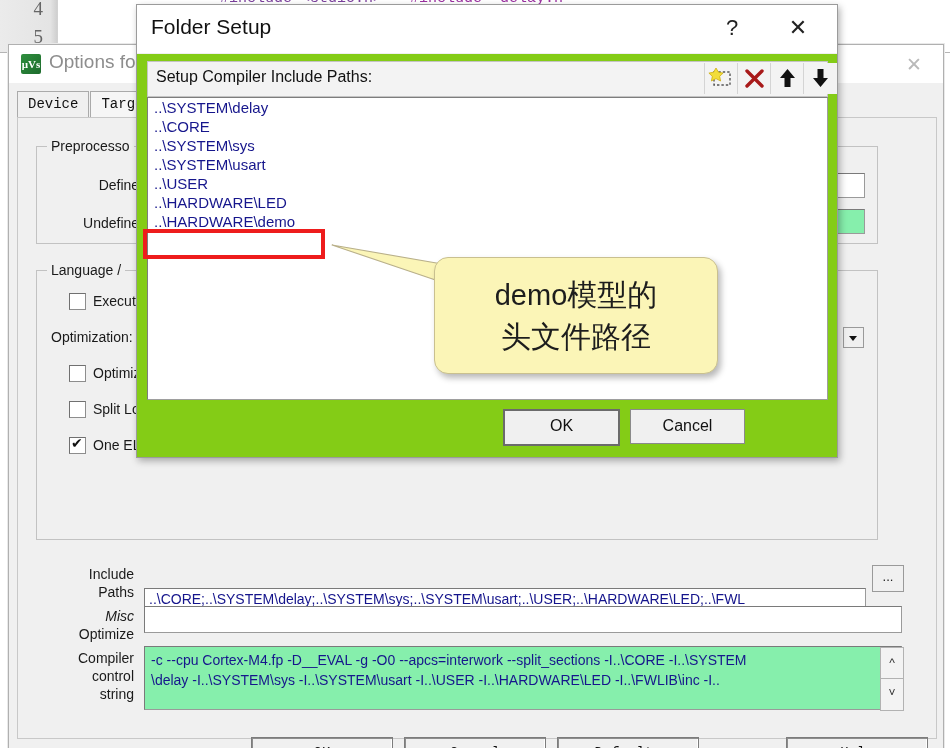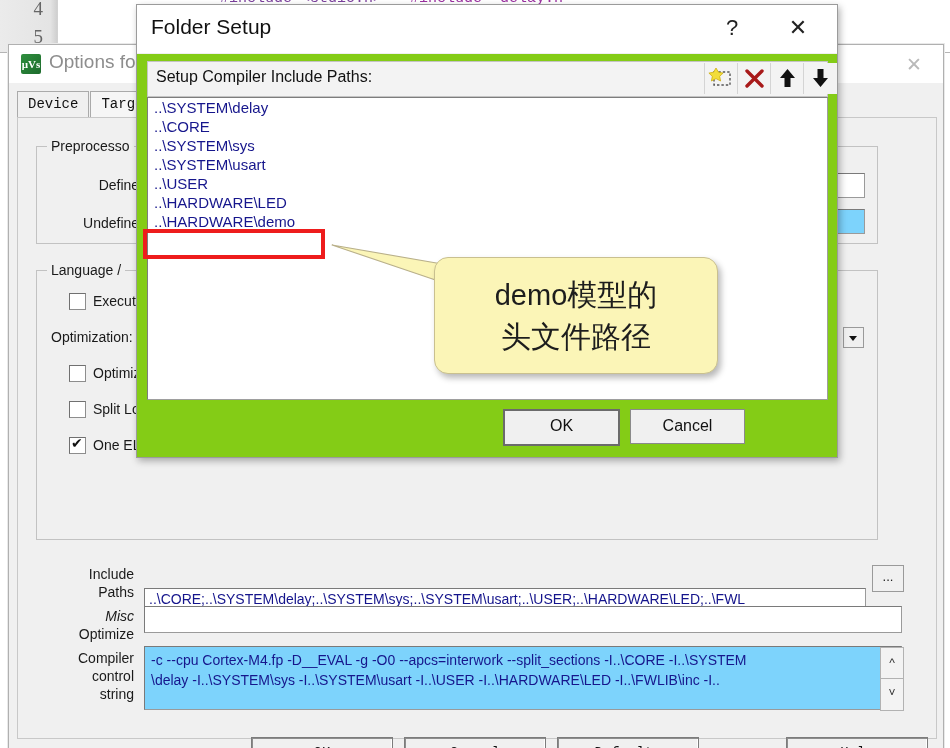--- a/index.html
+++ b/index.html
@@ -47,21 +47,21 @@
   .grp { position:absolute; border:1px solid #c2c2c2; }
   .grp > .grp-label { position:absolute; left:10px; top:-9px; background:#f0f0f0; padding:0 4px;
                       font-size:14px; color:#1a1a1a; }
 
   .lbl { position:absolute; font-size:14px; color:#1a1a1a; }
   .lbl.r { text-align:right; }
   .fld { position:absolute; background:#ffffff; border:1px solid #9a9a9a;
          border-top-color:#7a7a7a; border-left-color:#7a7a7a;
          font-size:14px; color:#14148c; padding:2px 4px; box-sizing:border-box;
          white-space:nowrap; overflow:hidden; font-family:"Liberation Sans", sans-serif; }
-  .fld.ro { background:#7dd3fc; }
+  .fld.ro { background:#86efac; }
   .fld.multi { white-space:normal; line-height:20px; overflow:hidden; }
 
   .chk { position:absolute; width:15px; height:15px; background:#fff;
          border:1px solid #8d8d8d; border-top-color:#707070; border-left-color:#707070; }
   .chk.on::after { content:"✔"; position:absolute; left:1px; top:-3px; font-size:14px; color:#111; }
 
   .combo-arrow { position:absolute; width:19px; height:19px; background:#f0f0f0;
                  border:1px solid #9a9a9a; }
   .combo-arrow::after { content:""; position:absolute; left:5px; top:8px;
                         border-left:4px solid transparent; border-right:4px solid transparent;

